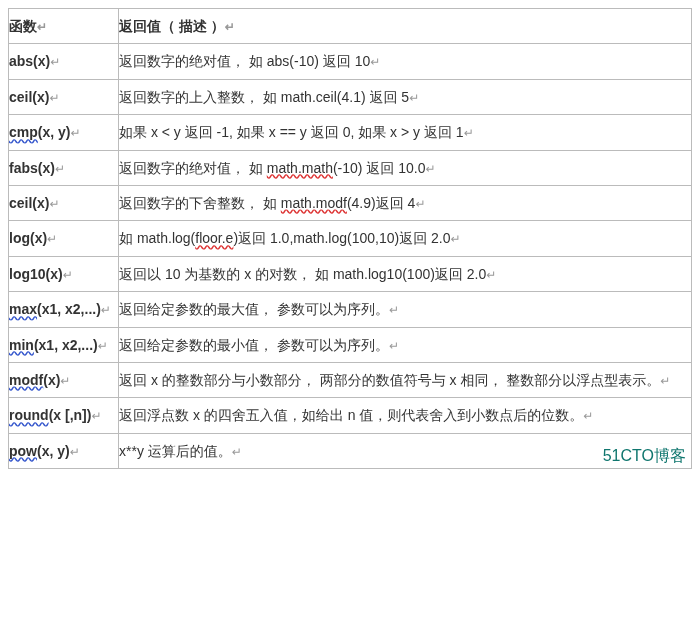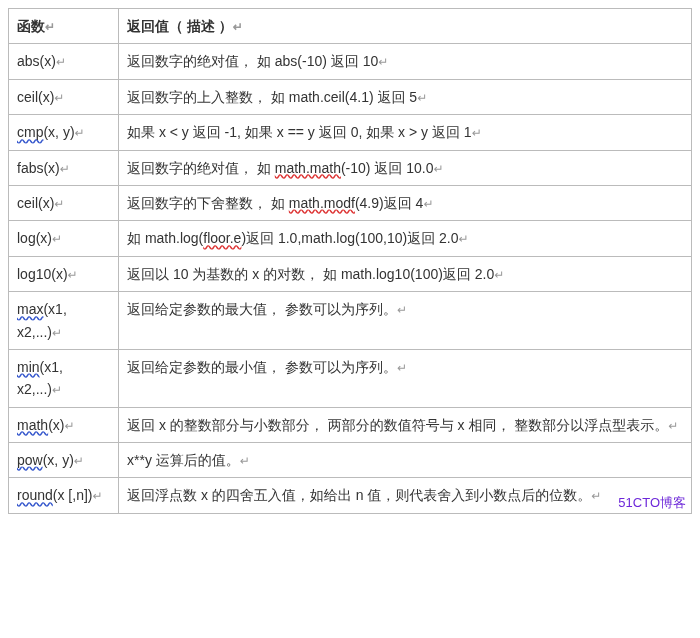--- a/index.html
+++ b/index.html
@@ -13,52 +13,52 @@
     box-sizing: border-box;
     position: relative;
   }
   table {
     border-collapse: collapse;
     width: 100%;
     table-layout: fixed;
   }
   th, td {
     border: 1px solid #bbb;
-    padding: 6px 8px;
+    padding: 6px 0;
     text-align: left;
     vertical-align: top;
     line-height: 1.6;
     word-break: break-word;
   }
   th {
     font-weight: bold;
     background: #fff;
   }
   col.func-col { width: 110px; }
-  .fn-name { font-weight: normal; }
+  .fn-name { font-weight: bold; }
   .underline { text-decoration: underline; text-align: center; }
   .wavy {
     text-decoration: underline wavy #d33;
     text-decoration-skip-ink: none;
   }
   .wavy-blue {
     text-decoration: underline wavy #3355cc;
     text-decoration-skip-ink: none;
   }
   .pilcrow {
     color: #999;
     font-size: 12px;
     font-family: Arial, sans-serif;
   }
   .watermark {
     position: absolute;
     right: 14px;
     bottom: 10px;
-    color: #6d28d9;
-    font-size: 13px;
+    color: #0f766e;
+    font-size: 16px;
     font-family: Arial, "Microsoft YaHei", sans-serif;
     pointer-events: none;
   }
 </style>
 </head>
 <body>
 
 <table>
   <colgroup>
       <col class="func-col">
@@ -105,27 +105,27 @@
       </tr>
       <tr>
         <td><span class="fn-name"><span class="underline wavy-blue">max</span>(x1, x2,...)</span><span class="pilcrow">↵</span></td>
         <td>返回给定参数的最大值， 参数可以为序列。<span class="pilcrow">↵</span></td>
       </tr>
       <tr>
         <td><span class="fn-name"><span class="underline wavy-blue">min</span>(x1, x2,...)</span><span class="pilcrow">↵</span></td>
         <td>返回给定参数的最小值， 参数可以为序列。<span class="pilcrow">↵</span></td>
       </tr>
       <tr>
-        <td><span class="fn-name"><span class="underline wavy-blue">math</span>(x)</span><span class="pilcrow">↵</span></td>
+        <td><span class="fn-name"><span class="underline wavy-blue">modf</span>(x)</span><span class="pilcrow">↵</span></td>
         <td>返回 x 的整数部分与小数部分， 两部分的数值符号与 x 相同， 整数部分以浮点型表示。<span class="pilcrow">↵</span></td>
+      </tr>
+      <tr>
+        <td><span class="fn-name"><span class="underline wavy-blue">round</span>(x [,n])</span><span class="pilcrow">↵</span></td>
+        <td>返回浮点数 x 的四舍五入值，如给出 n 值，则代表舍入到小数点后的位数。<span class="pilcrow">↵</span></td>
       </tr>
       <tr>
         <td><span class="fn-name"><span class="underline wavy-blue">pow</span>(x, y)</span><span class="pilcrow">↵</span></td>
         <td>x**y 运算后的值。<span class="pilcrow">↵</span></td>
-      </tr>
-      <tr>
-        <td><span class="fn-name"><span class="underline wavy-blue">round</span>(x [,n])</span><span class="pilcrow">↵</span></td>
-        <td>返回浮点数 x 的四舍五入值，如给出 n 值，则代表舍入到小数点后的位数。<span class="pilcrow">↵</span></td>
       </tr>
     </tbody>
 </table>
 
 <div class="watermark">51CTO博客</div>
 
 </body></html>

